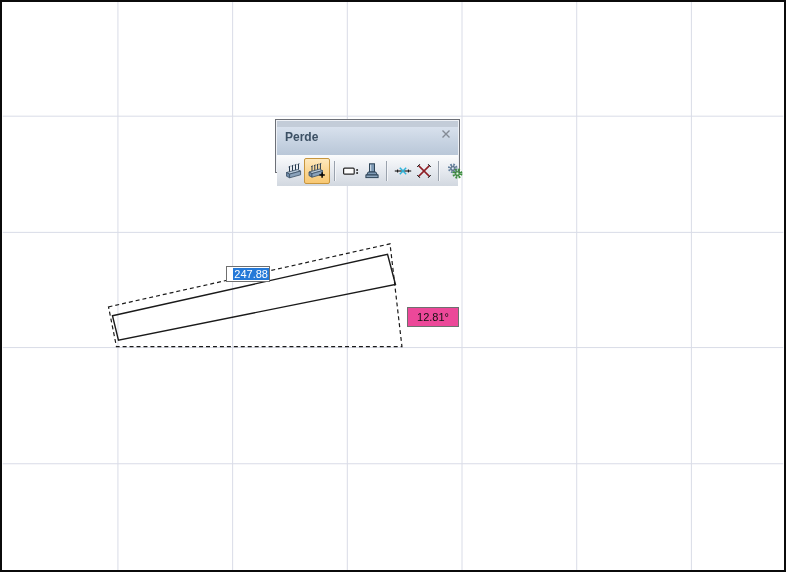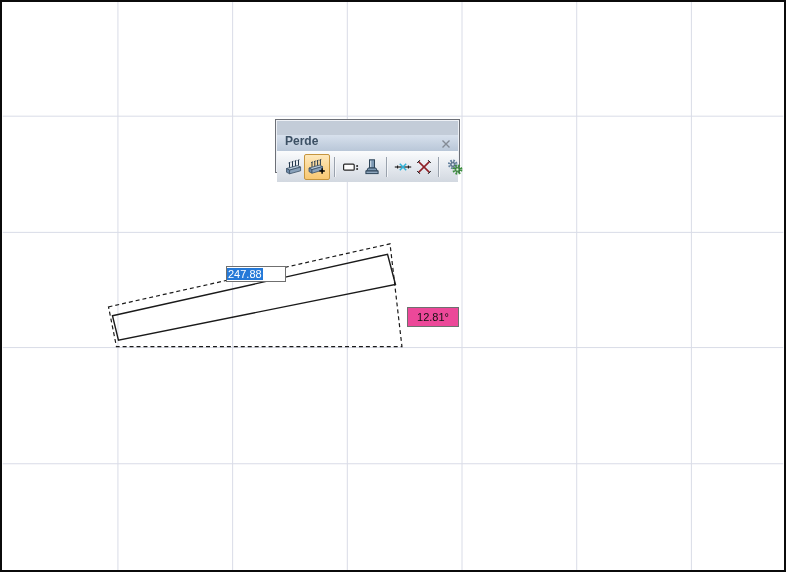--- a/index.html
+++ b/index.html
@@ -11,23 +11,23 @@
   
   #canvas-svg{position:absolute;left:0;top:0;width:100%;height:100%;}
 
   
   .tool-window{
     position:absolute;left:273px;top:117px;width:185px;height:54px;
     box-sizing:border-box;border:1px solid #6d7077;background:#c3ccd8;
     box-shadow:inset 0 0 0 1px #eef1f6;
   }
   .tool-titlebar{
-    height:16px;margin:15px 1px 0 1px;
+    height:28px;margin:7px 1px 0 1px;
     background:linear-gradient(180deg,#d8e1ed 0%,#c6d2e1 55%,#b9c7d8 100%);
-    display:flex;align-items:flex-end;justify-content:space-between;
+    display:flex;align-items:flex-start;justify-content:space-between;
     padding:0 5px 0 8px;box-sizing:border-box;cursor:default;
   }
   .tool-title{
     font-size:12px;font-weight:bold;color:#3c5064;line-height:20px;
     user-select:none;
   }
   .tool-close{
     width:14px;height:14px;display:flex;align-items:center;justify-content:center;
     cursor:pointer;
   }
@@ -46,23 +46,23 @@
     background:linear-gradient(180deg,#fee9bd 0%,#fbd794 50%,#f8c873 100%);
     border:1px solid #c6953e;
   }
   .tsep{
     width:1px;height:20px;background:#9aa2ad;border-right:1px solid #f4f6f9;
     margin:0 4px;flex:0 0 auto;
   }
 
   
   .dim-input{
-    position:absolute;left:224px;top:264px;width:60px;height:16px;
+    position:absolute;left:224px;top:264px;width:44px;height:16px;
     box-sizing:border-box;border:1px solid #6f6f6f;background:#ffffff;
-    display:flex;align-items:center;justify-content:flex-start;
+    display:flex;align-items:center;justify-content:flex-end;
     font-size:11px;line-height:12px;cursor:text;
   }
   .dim-input .sel{
     background:#2579d8;color:#ffffff;padding:0 1px;
   }
   .angle-box{
     position:absolute;left:405px;top:305px;width:52px;height:20px;
     box-sizing:border-box;border:1px solid #6f6f6f;background:#ec4899;
     display:flex;align-items:center;justify-content:center;
     font-size:11px;color:#111111;

